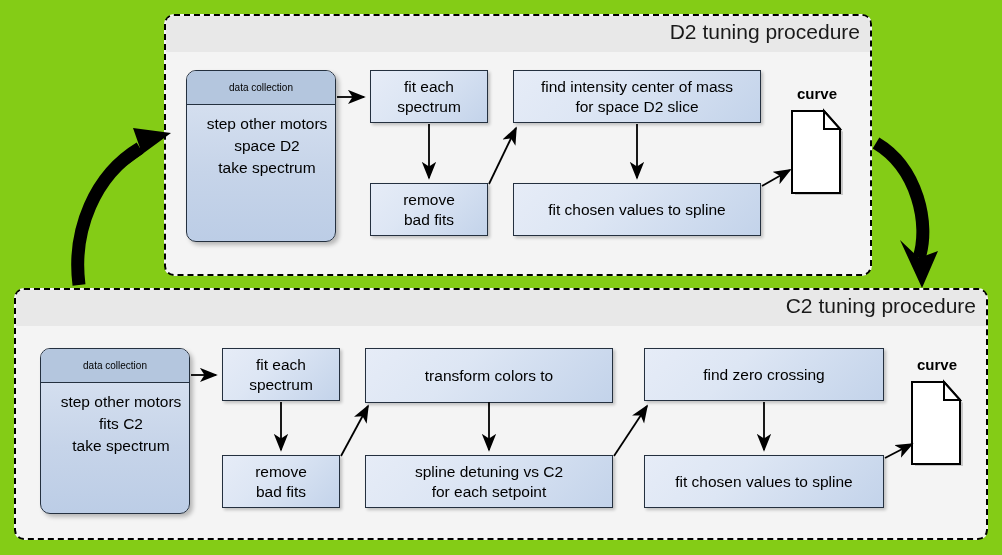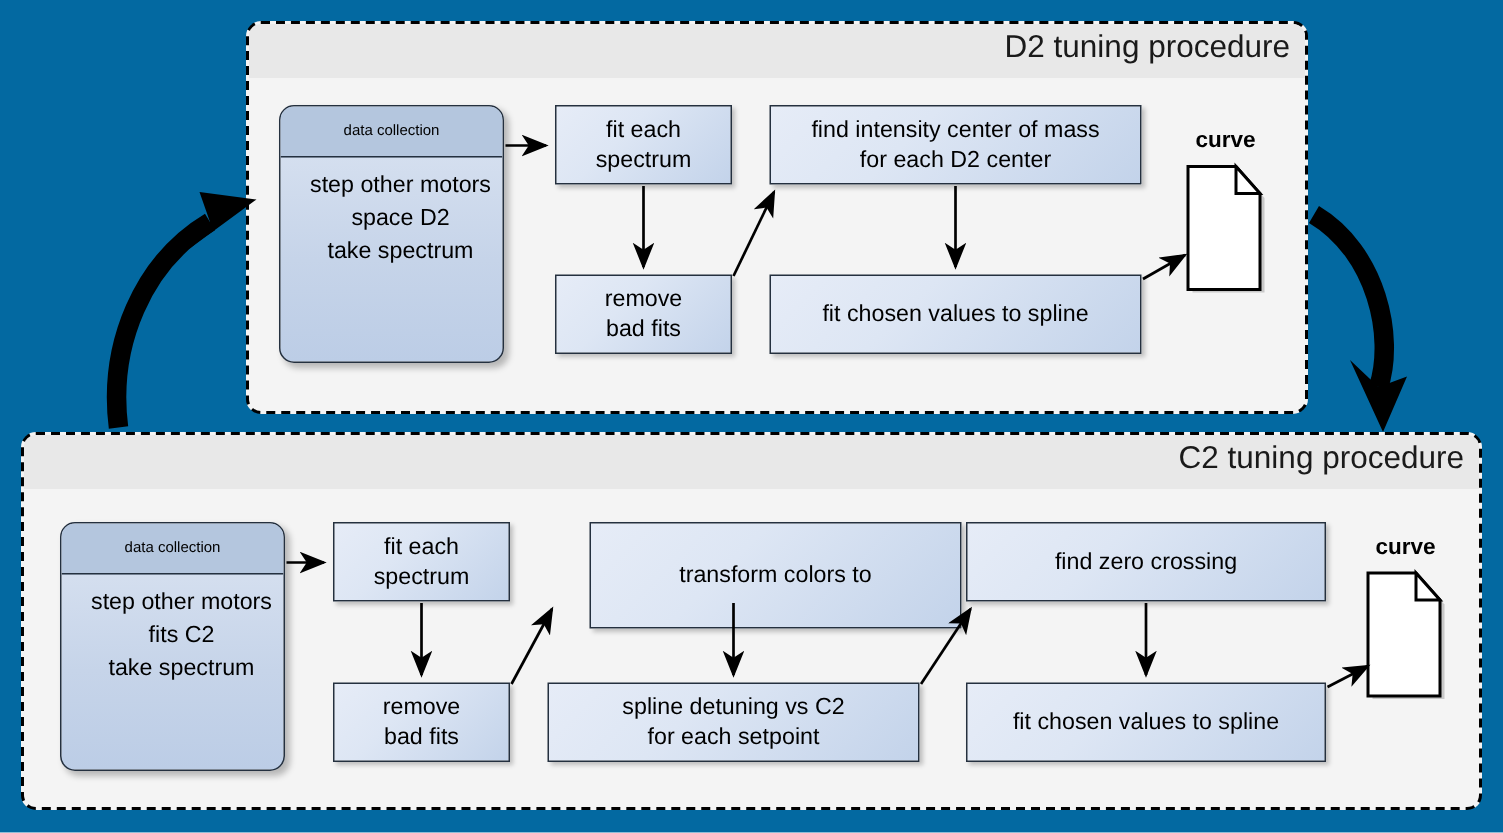--- a/index.html
+++ b/index.html
@@ -7,21 +7,21 @@
     padding: 0;
     background: #ffffff;
   }
   body {
     font-family: "Liberation Sans", sans-serif;
   }
   #canvas {
     position: relative;
     width: 1002px;
     height: 555px;
-    background: #0369a1;
+    background: #84cc16;
     overflow: hidden;
   }
   
   .panel {
     position: absolute;
     border: 2px dashed #000000;
     border-radius: 10px;
     background: #f4f4f4;
     box-sizing: border-box;
   }
@@ -142,21 +142,21 @@
   <div class="box" style="left:370px; top:183px; width:118px; height:53px;">
     <span>
       <span>remove</span>
       <span>bad fits</span>
     </span>
   </div>
 
   <div class="box" style="left:513px; top:70px; width:248px; height:53px;">
     <span>
       <span>find intensity center of mass</span>
-      <span>for each D2 center</span>
+      <span>for space D2 slice</span>
     </span>
   </div>
 
   <div class="box" style="left:513px; top:183px; width:248px; height:53px;">
     <span>fit chosen values to spline</span>
   </div>
 
   <div class="curve-wrap" style="left:788px; top:85px; width:58px; height:110px;">
     <div class="curve-label">curve</div>
     <svg class="curve-doc" width="58" height="88" viewBox="0 0 58 88">
@@ -189,21 +189,21 @@
     </span>
   </div>
 
   <div class="box" style="left:222px; top:455px; width:118px; height:53px;">
     <span>
       <span>remove</span>
       <span>bad fits</span>
     </span>
   </div>
 
-  <div class="box" style="left:365px; top:348px; width:248px; height:71px;margin-left:28px;">
+  <div class="box" style="left:365px; top:348px; width:248px; height:55px;">
     <span>
       <span>transform colors to</span>
     </span>
   </div>
 
   <div class="box" style="left:365px; top:455px; width:248px; height:53px;align-items:center;">
     <span>
       <span>spline detuning vs C2</span>
       <span>for each setpoint</span>
     </span>

